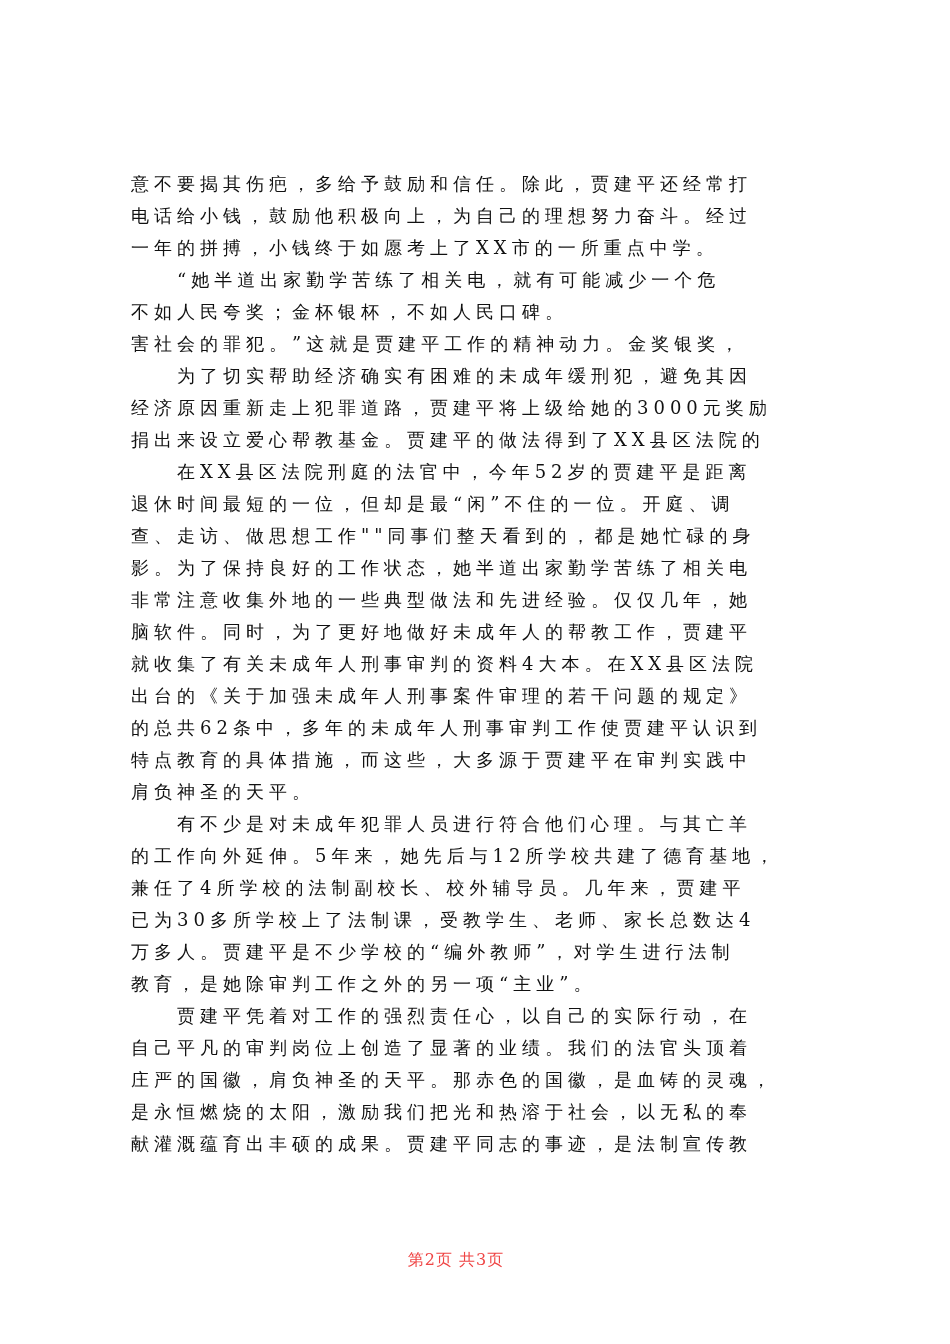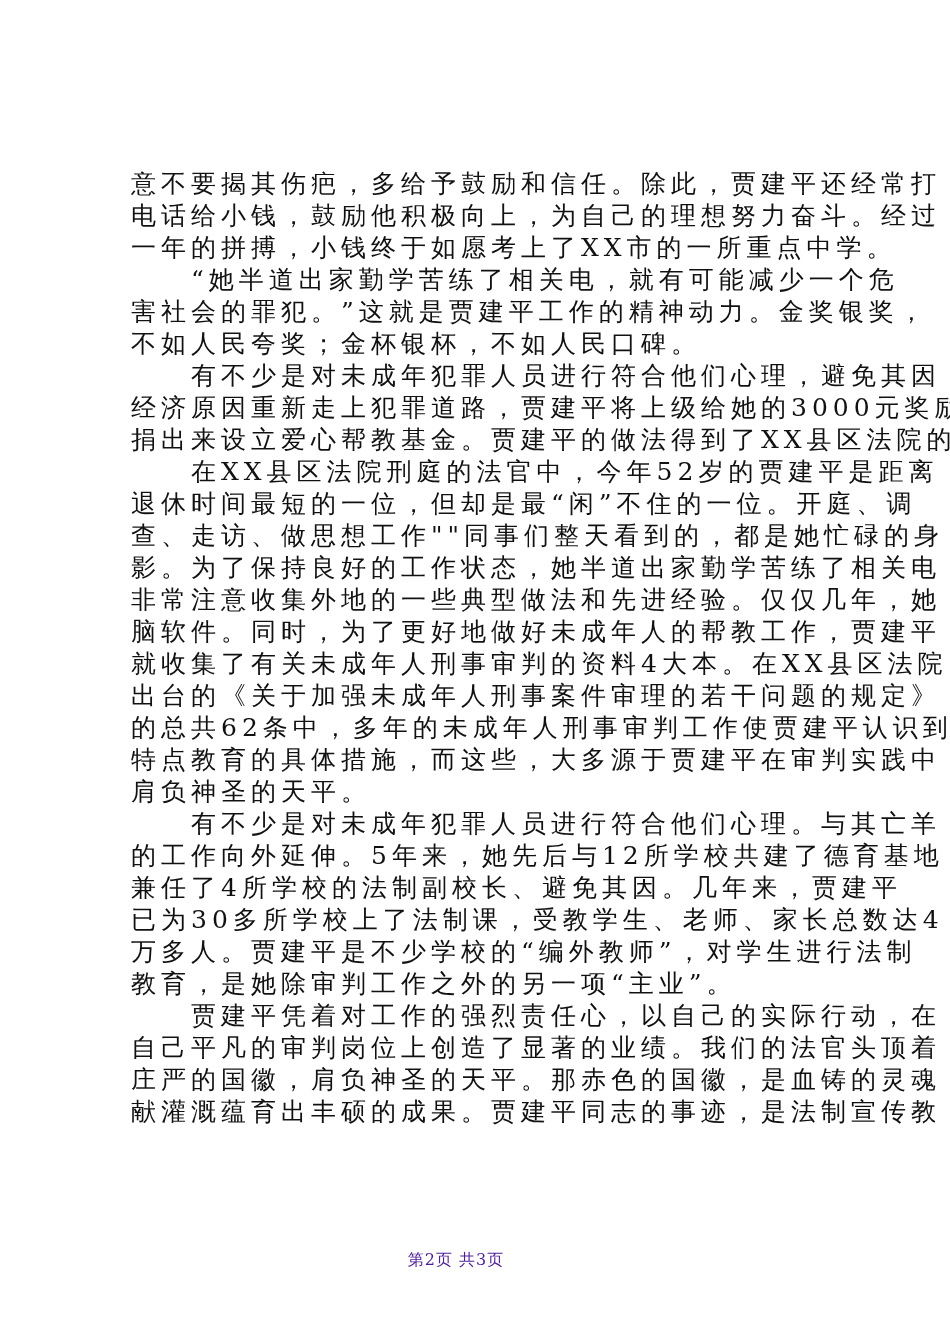--- a/index.html
+++ b/index.html
@@ -17,66 +17,67 @@
     }
     .page {
       position: absolute;
       left: 131px;
       top: 168px;
       width: 700px;
     }
     .line {
       height: 32px;
       line-height: 32px;
-      font-size: 25px;
+      font-size: 18px;
       letter-spacing: 5px;
       white-space: nowrap;
     }
     .footer {
       position: absolute;
       left: 0;
       width: 912px;
       top: 1250px;
       text-align: center;
       font-size: 16px;
       letter-spacing: 1px;
-      color: #4c1d95;
+      color: #ef4444;
     }
   </style>
 </head>
 <body>
 
 <div class="page">
   <div class="line">意不要揭其伤疤，多给予鼓励和信任。除此，贾建平还经常打</div>
   <div class="line">电话给小钱，鼓励他积极向上，为自己的理想努力奋斗。经过</div>
   <div class="line">一年的拼搏，小钱终于如愿考上了XX市的一所重点中学。</div>
   <div class="line">　　“她半道出家勤学苦练了相关电，就有可能减少一个危</div>
+  <div class="line">不如人民夸奖；金杯银杯，不如人民口碑。</div>
   <div class="line">害社会的罪犯。”这就是贾建平工作的精神动力。金奖银奖，</div>
-  <div class="line">不如人民夸奖；金杯银杯，不如人民口碑。</div>
-  <div class="line">　　有不少是对未成年犯罪人员进行符合他们心理，避免其因</div>
+  <div class="line">　　为了切实帮助经济确实有困难的未成年缓刑犯，避免其因</div>
   <div class="line">经济原因重新走上犯罪道路，贾建平将上级给她的3000元奖励</div>
   <div class="line">捐出来设立爱心帮教基金。贾建平的做法得到了XX县区法院的</div>
   <div class="line">　　在XX县区法院刑庭的法官中，今年52岁的贾建平是距离</div>
   <div class="line">退休时间最短的一位，但却是最“闲”不住的一位。开庭、调</div>
   <div class="line">查、走访、做思想工作""同事们整天看到的，都是她忙碌的身</div>
   <div class="line">影。为了保持良好的工作状态，她半道出家勤学苦练了相关电</div>
   <div class="line">非常注意收集外地的一些典型做法和先进经验。仅仅几年，她</div>
   <div class="line">脑软件。同时，为了更好地做好未成年人的帮教工作，贾建平</div>
   <div class="line">就收集了有关未成年人刑事审判的资料4大本。在XX县区法院</div>
   <div class="line">出台的《关于加强未成年人刑事案件审理的若干问题的规定》</div>
   <div class="line">的总共62条中，多年的未成年人刑事审判工作使贾建平认识到</div>
   <div class="line">特点教育的具体措施，而这些，大多源于贾建平在审判实践中</div>
   <div class="line">肩负神圣的天平。</div>
   <div class="line">　　有不少是对未成年犯罪人员进行符合他们心理。与其亡羊</div>
   <div class="line">的工作向外延伸。5年来，她先后与12所学校共建了德育基地，</div>
-  <div class="line">兼任了4所学校的法制副校长、避免其因。几年来，贾建平</div>
+  <div class="line">兼任了4所学校的法制副校长、校外辅导员。几年来，贾建平</div>
   <div class="line">已为30多所学校上了法制课，受教学生、老师、家长总数达4</div>
   <div class="line">万多人。贾建平是不少学校的“编外教师”，对学生进行法制</div>
   <div class="line">教育，是她除审判工作之外的另一项“主业”。</div>
   <div class="line">　　贾建平凭着对工作的强烈责任心，以自己的实际行动，在</div>
   <div class="line">自己平凡的审判岗位上创造了显著的业绩。我们的法官头顶着</div>
   <div class="line">庄严的国徽，肩负神圣的天平。那赤色的国徽，是血铸的灵魂，</div>
+  <div class="line">是永恒燃烧的太阳，激励我们把光和热溶于社会，以无私的奉</div>
   <div class="line">献灌溉蕴育出丰硕的成果。贾建平同志的事迹，是法制宣传教</div>
 </div>
 
 <div class="footer">
   <span>第2页 共3页</span>
 </div>
 
 </body></html>

